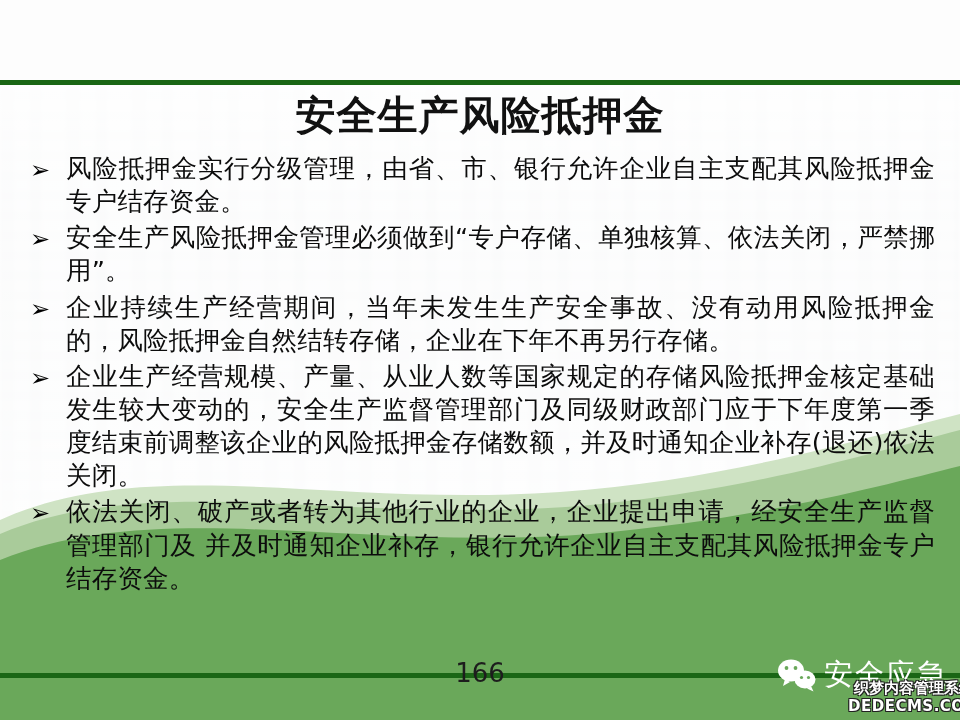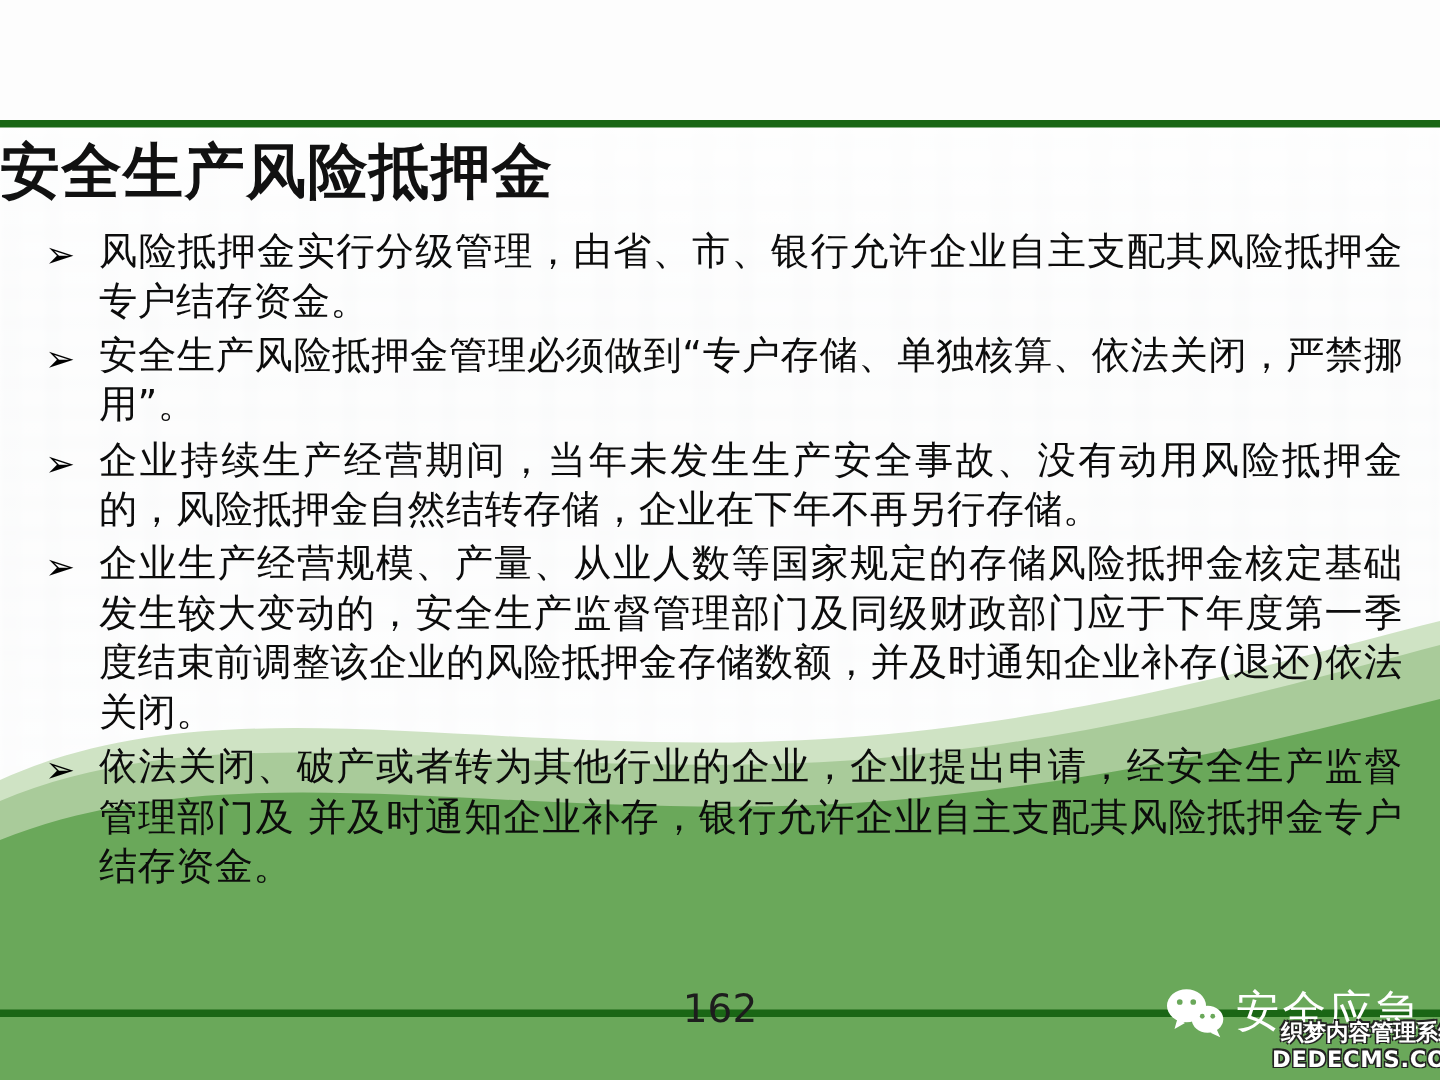--- a/index.html
+++ b/index.html
@@ -79,20 +79,21 @@
     height: 5px;
     background: #1a6615;
   }
 
   
   .title {
     position: absolute;
     left: 0;
     top: 93px;
     width: 960px;
+    text-align: center;
     font-size: 40px;
     font-weight: bold;
     color: #111111;
     letter-spacing: 1px;
     line-height: 1.1;
     font-family: "DejaVu Sans", "Liberation Sans", sans-serif;
   }
 
   
   .body-block {
@@ -250,21 +251,21 @@
       </li>
 
       <li class="bullet-item">
         <span class="bullet-mark">➢</span>
         <span class="bullet-text">依法关闭、破产或者转为其他行业的企业，企业提出申请，经安全生产监督管理部门及 并及时通知企业补存，银行允许企业自主支配其风险抵押金专户结存资金。</span>
       </li>
 
     </ul>
   </div>
 
-  <div class="page-number">162</div>
+  <div class="page-number">166</div>
 
   <div class="wechat-badge">
     <span class="wechat-glyph">
       <svg width="42" height="34" viewBox="0 0 42 34">
         <ellipse cx="15" cy="12.5" rx="13" ry="11" fill="#ffffff"></ellipse>
         <polygon points="9,21 7,28 14,24" fill="#ffffff"></polygon>
         <circle cx="10.5" cy="10" r="1.9" fill="#6aa85a"></circle>
         <circle cx="19.5" cy="10" r="1.9" fill="#6aa85a"></circle>
         <ellipse cx="29" cy="21.5" rx="10.5" ry="9" fill="#ffffff"></ellipse>
         <polygon points="35,28 37.5,33.5 31,30.5" fill="#ffffff"></polygon>

